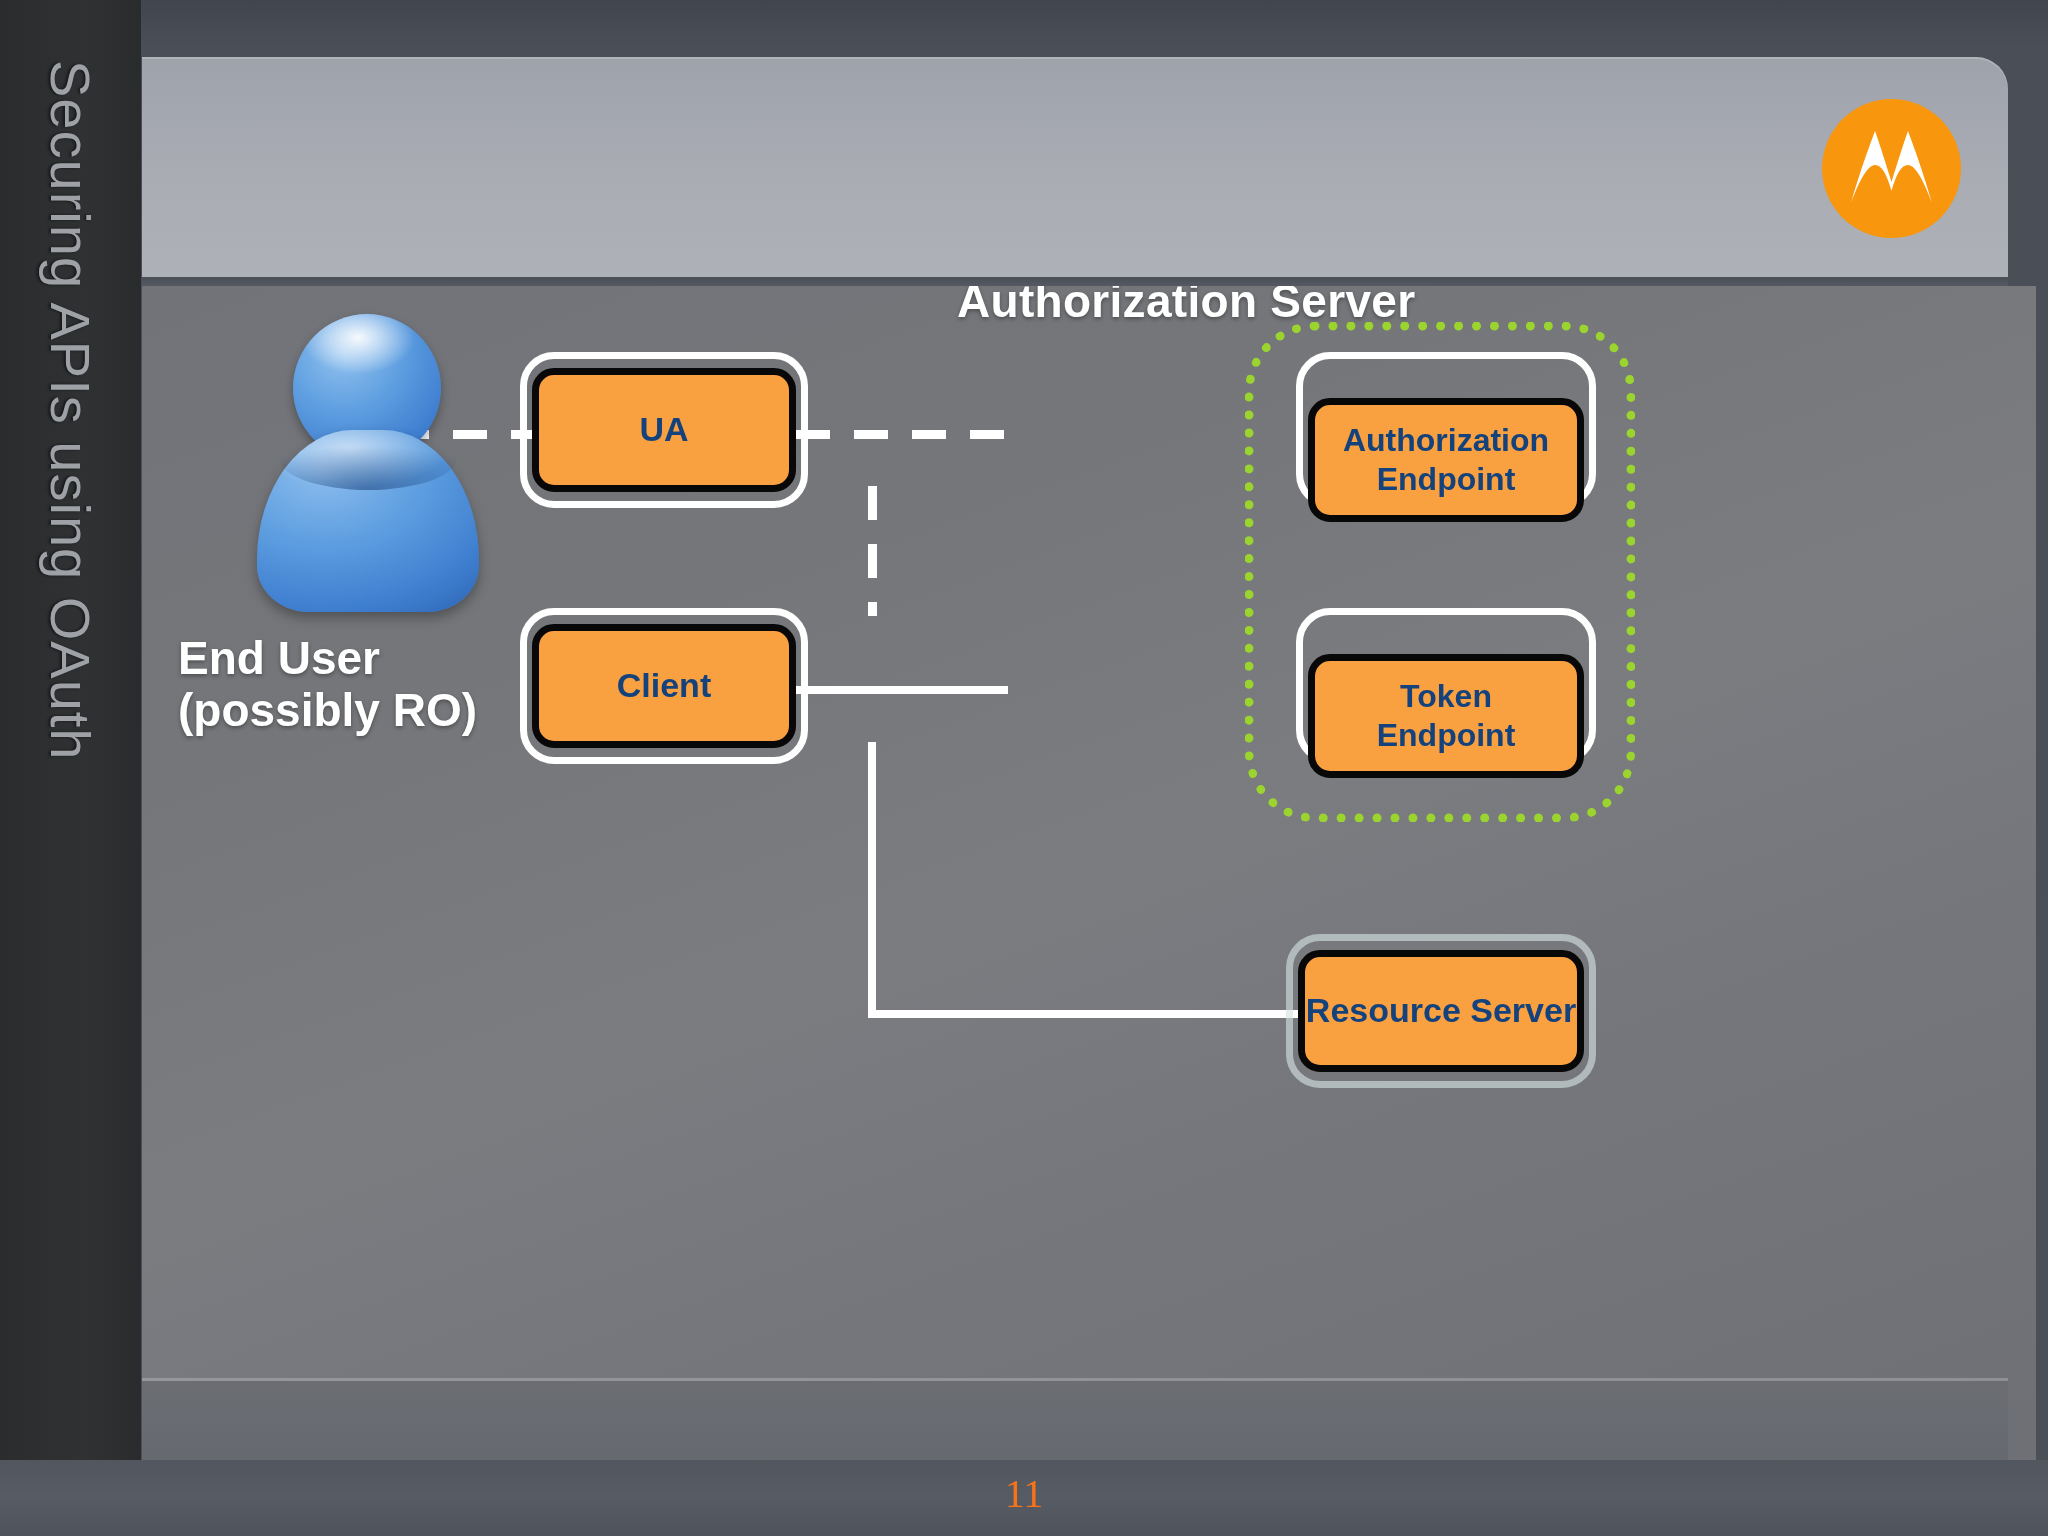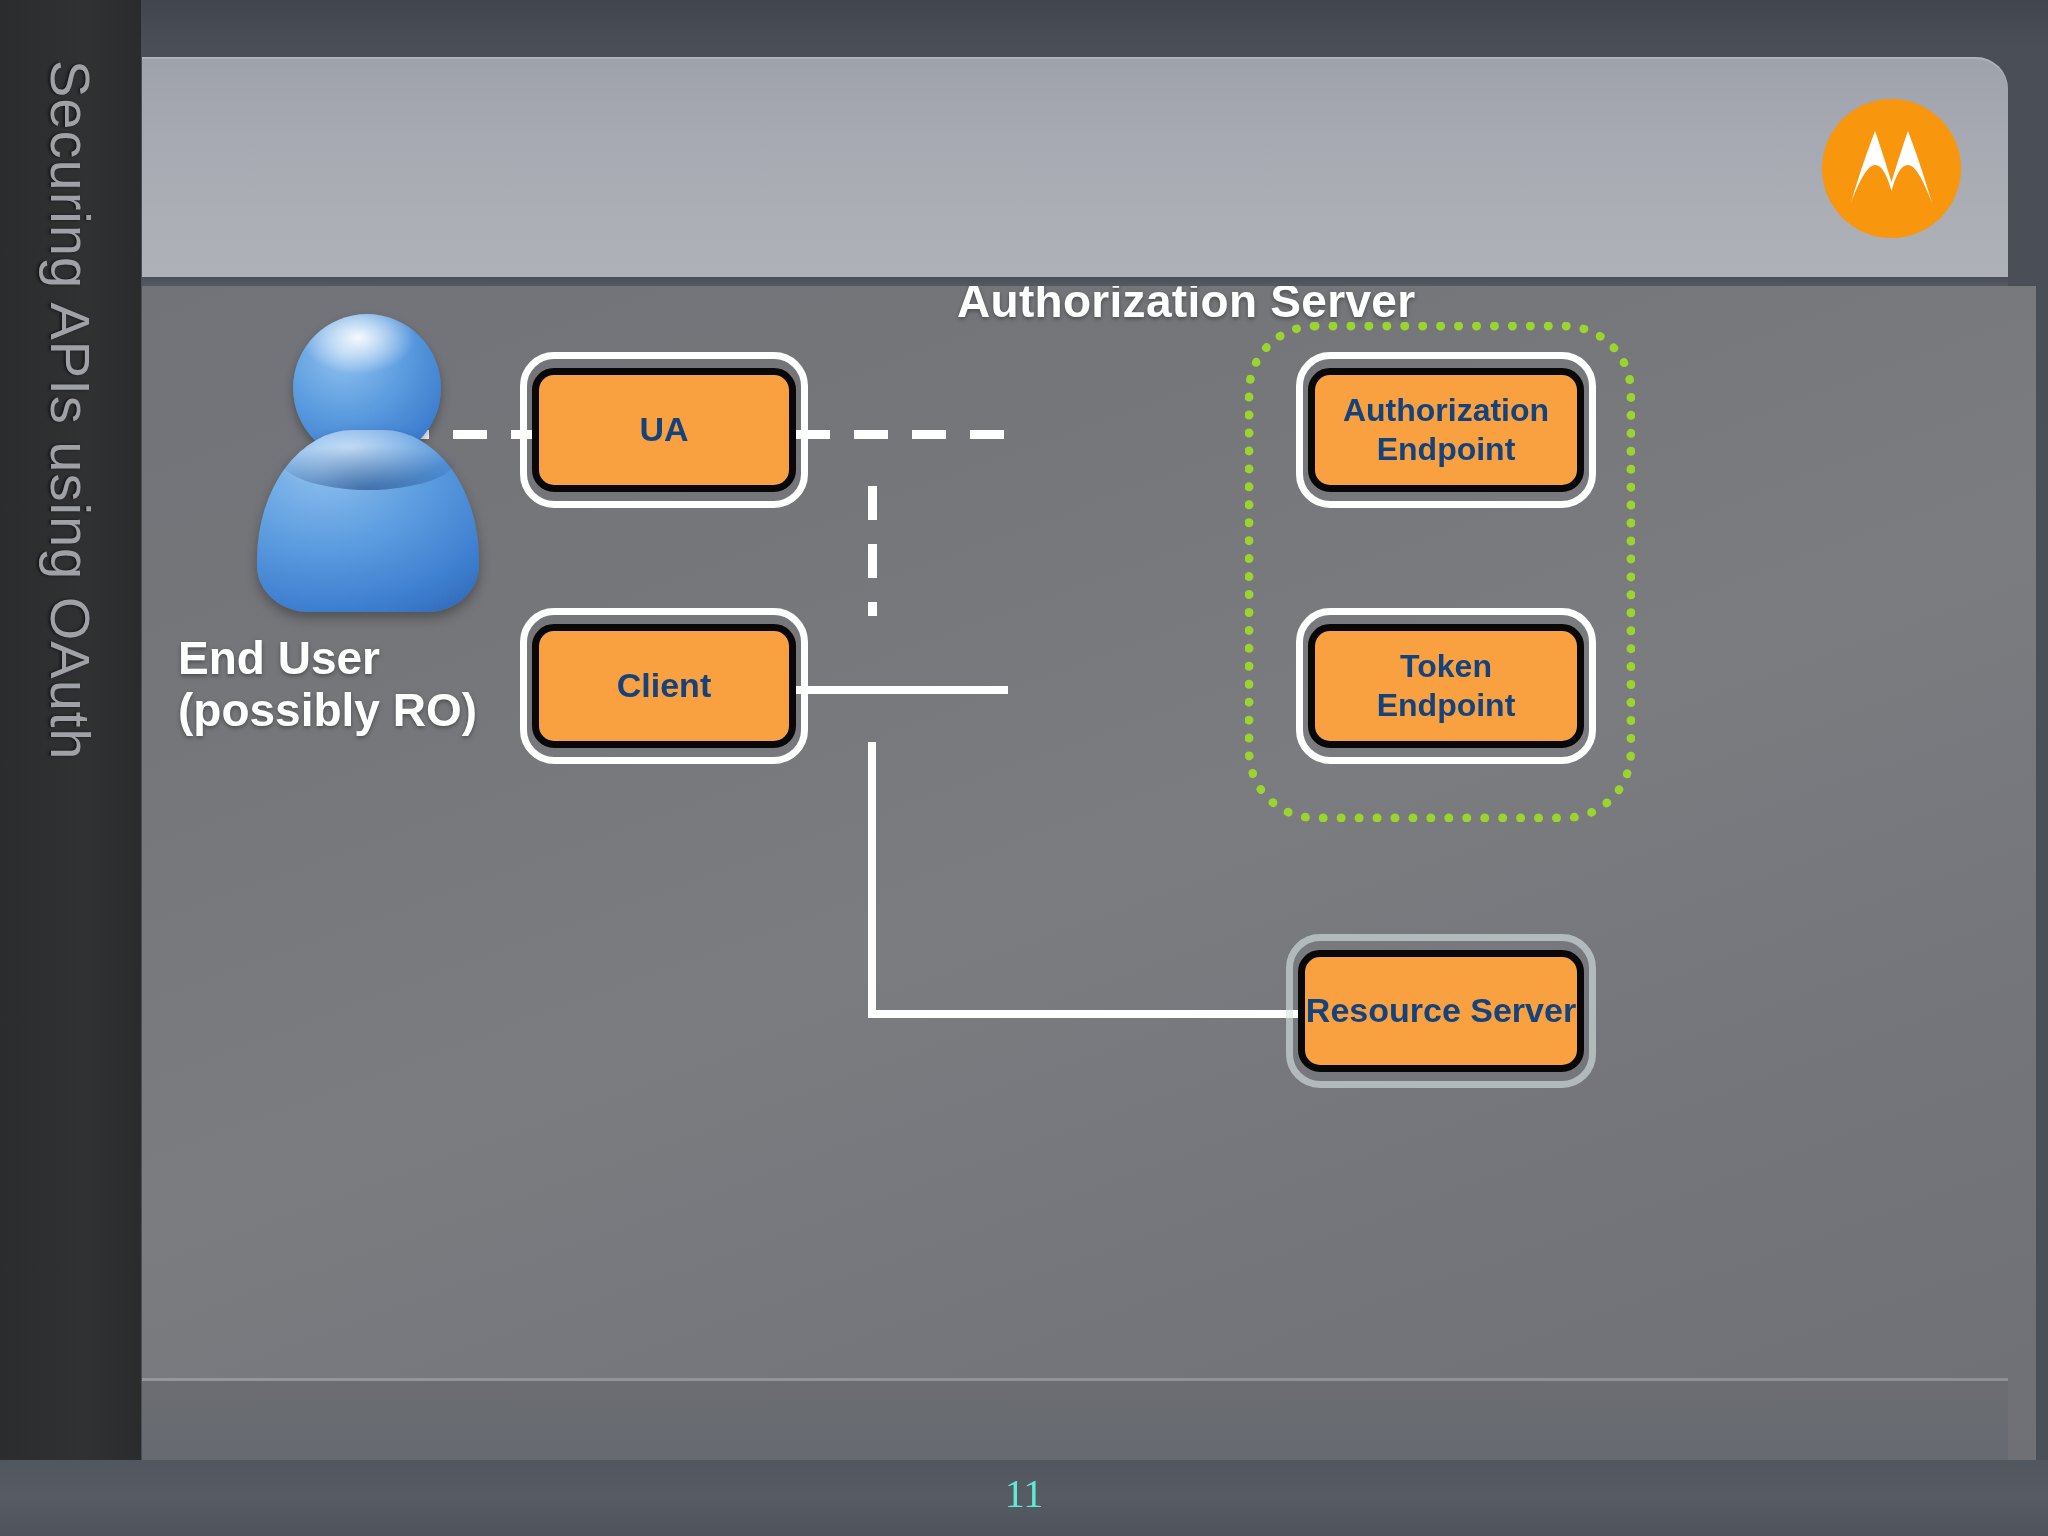--- a/index.html
+++ b/index.html
@@ -42,34 +42,34 @@
     overflow:hidden;padding-left:28px;}
   .canvas-line{position:absolute;left:0;top:1092px;width:1866px;height:3px;
     background:rgba(255,255,255,.22);}
   .canvas-bottom{position:absolute;left:0;top:1095px;width:1866px;height:79px;
     background:linear-gradient(180deg,#6b6d72 0%,#666a70 100%);}
 
   
   .footer{position:absolute;left:0;top:1460px;width:2048px;height:76px;
     background:linear-gradient(180deg,#52565e 0%,#575b63 50%,#4e525a 100%);}
   .pagenum{position:absolute;left:0;top:1470px;width:2048px;text-align:center;
-    color:#5eead4;font-size:40px;font-family:"Liberation Serif",serif;}
+    color:#f97316;font-size:40px;font-family:"Liberation Serif",serif;}
 
   
   .node{position:absolute;}
   .node .halo{position:absolute;left:-12px;top:-16px;
     width:calc(100% + 24px);height:calc(100% + 32px);
     border:7px solid #ffffff;border-radius:34px;box-sizing:border-box;}
   .node .halo.dim{border-color:rgba(214,228,226,.62);}
   .node .box{position:absolute;left:0;top:0;width:100%;height:100%;
     background:#f9a040;border:7px solid #080808;border-radius:22px;
     box-sizing:border-box;display:flex;align-items:center;justify-content:center;
     text-align:center;color:#14427c;font-weight:bold;font-size:34px;line-height:1.22;
     font-family:"Liberation Sans",sans-serif;}
-  .node .box.small{font-size:32px;}
+  .node .box.small{font-size:32px;margin-top:30px;}
 
   
   .conn{position:absolute;}
   .conn.h-solid{height:8px;background:#ffffff;}
   .conn.v-solid{width:8px;background:#ffffff;}
   .conn.h-dash{height:9px;
     background-image:repeating-linear-gradient(90deg,#ffffff 0 34px,rgba(0,0,0,0) 34px 58px);}
   .conn.v-dash{width:9px;
     background-image:repeating-linear-gradient(180deg,#ffffff 0 34px,rgba(0,0,0,0) 34px 58px);}
 

